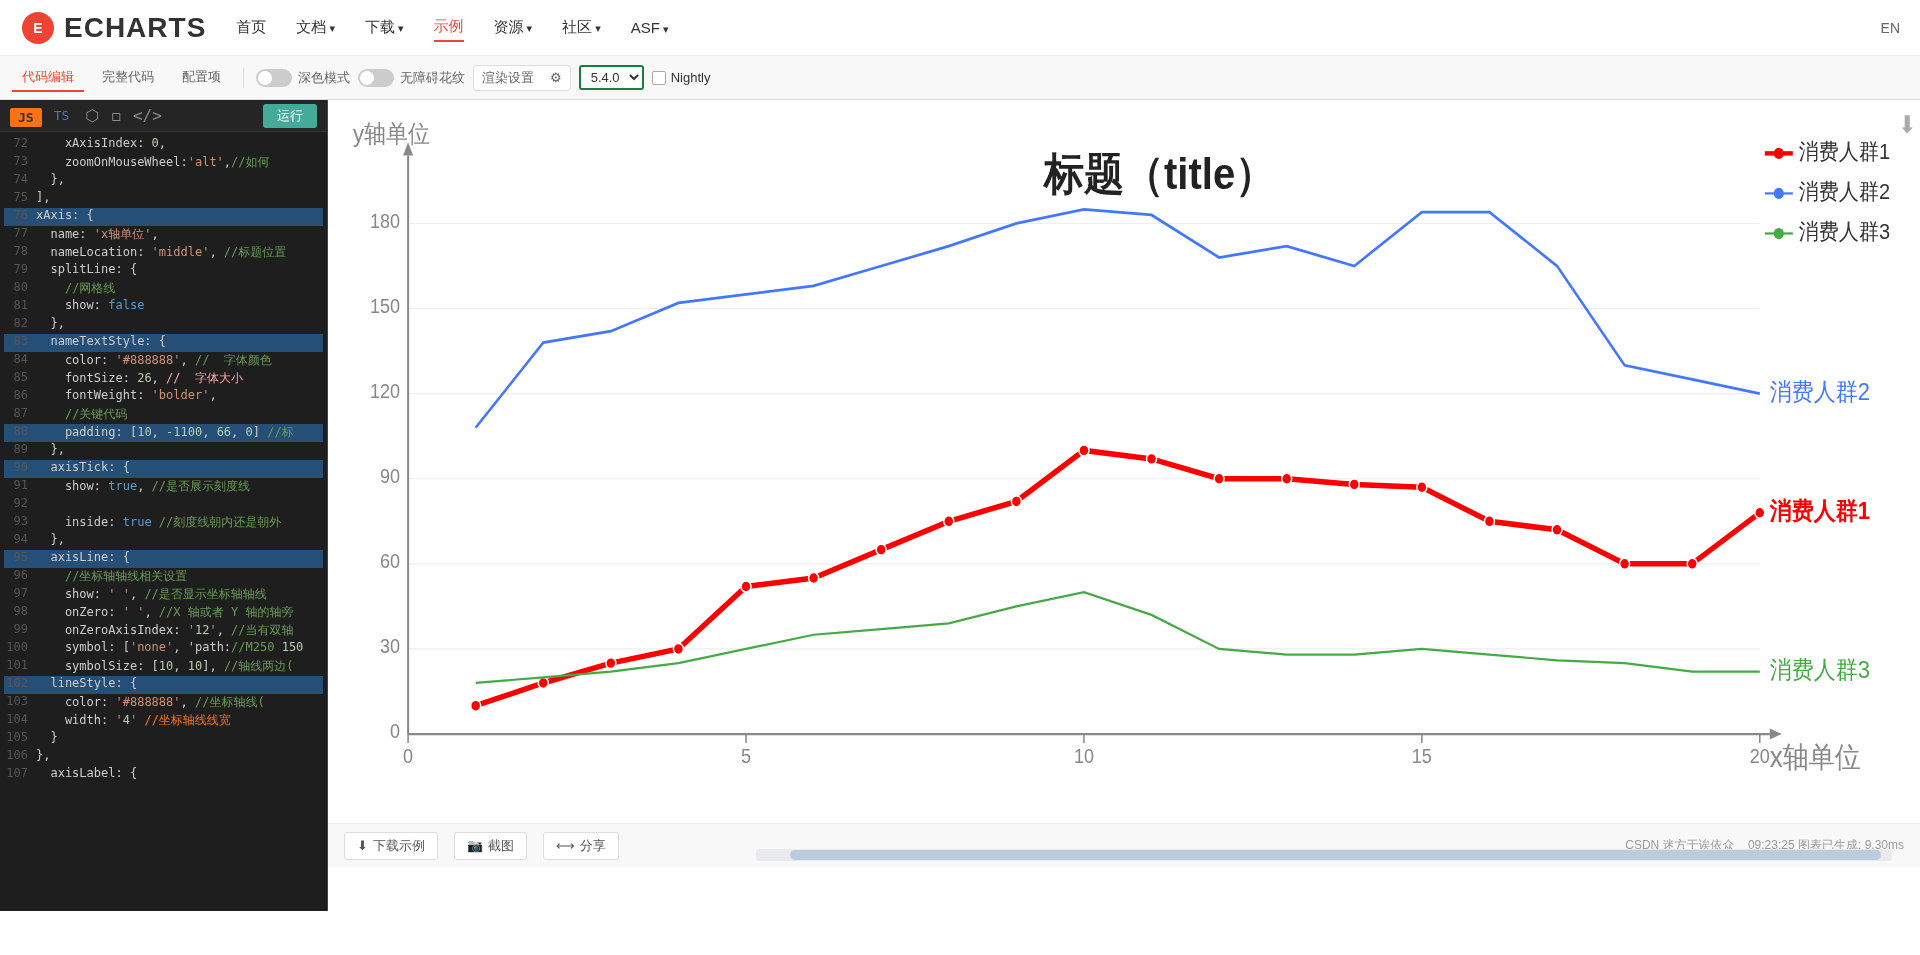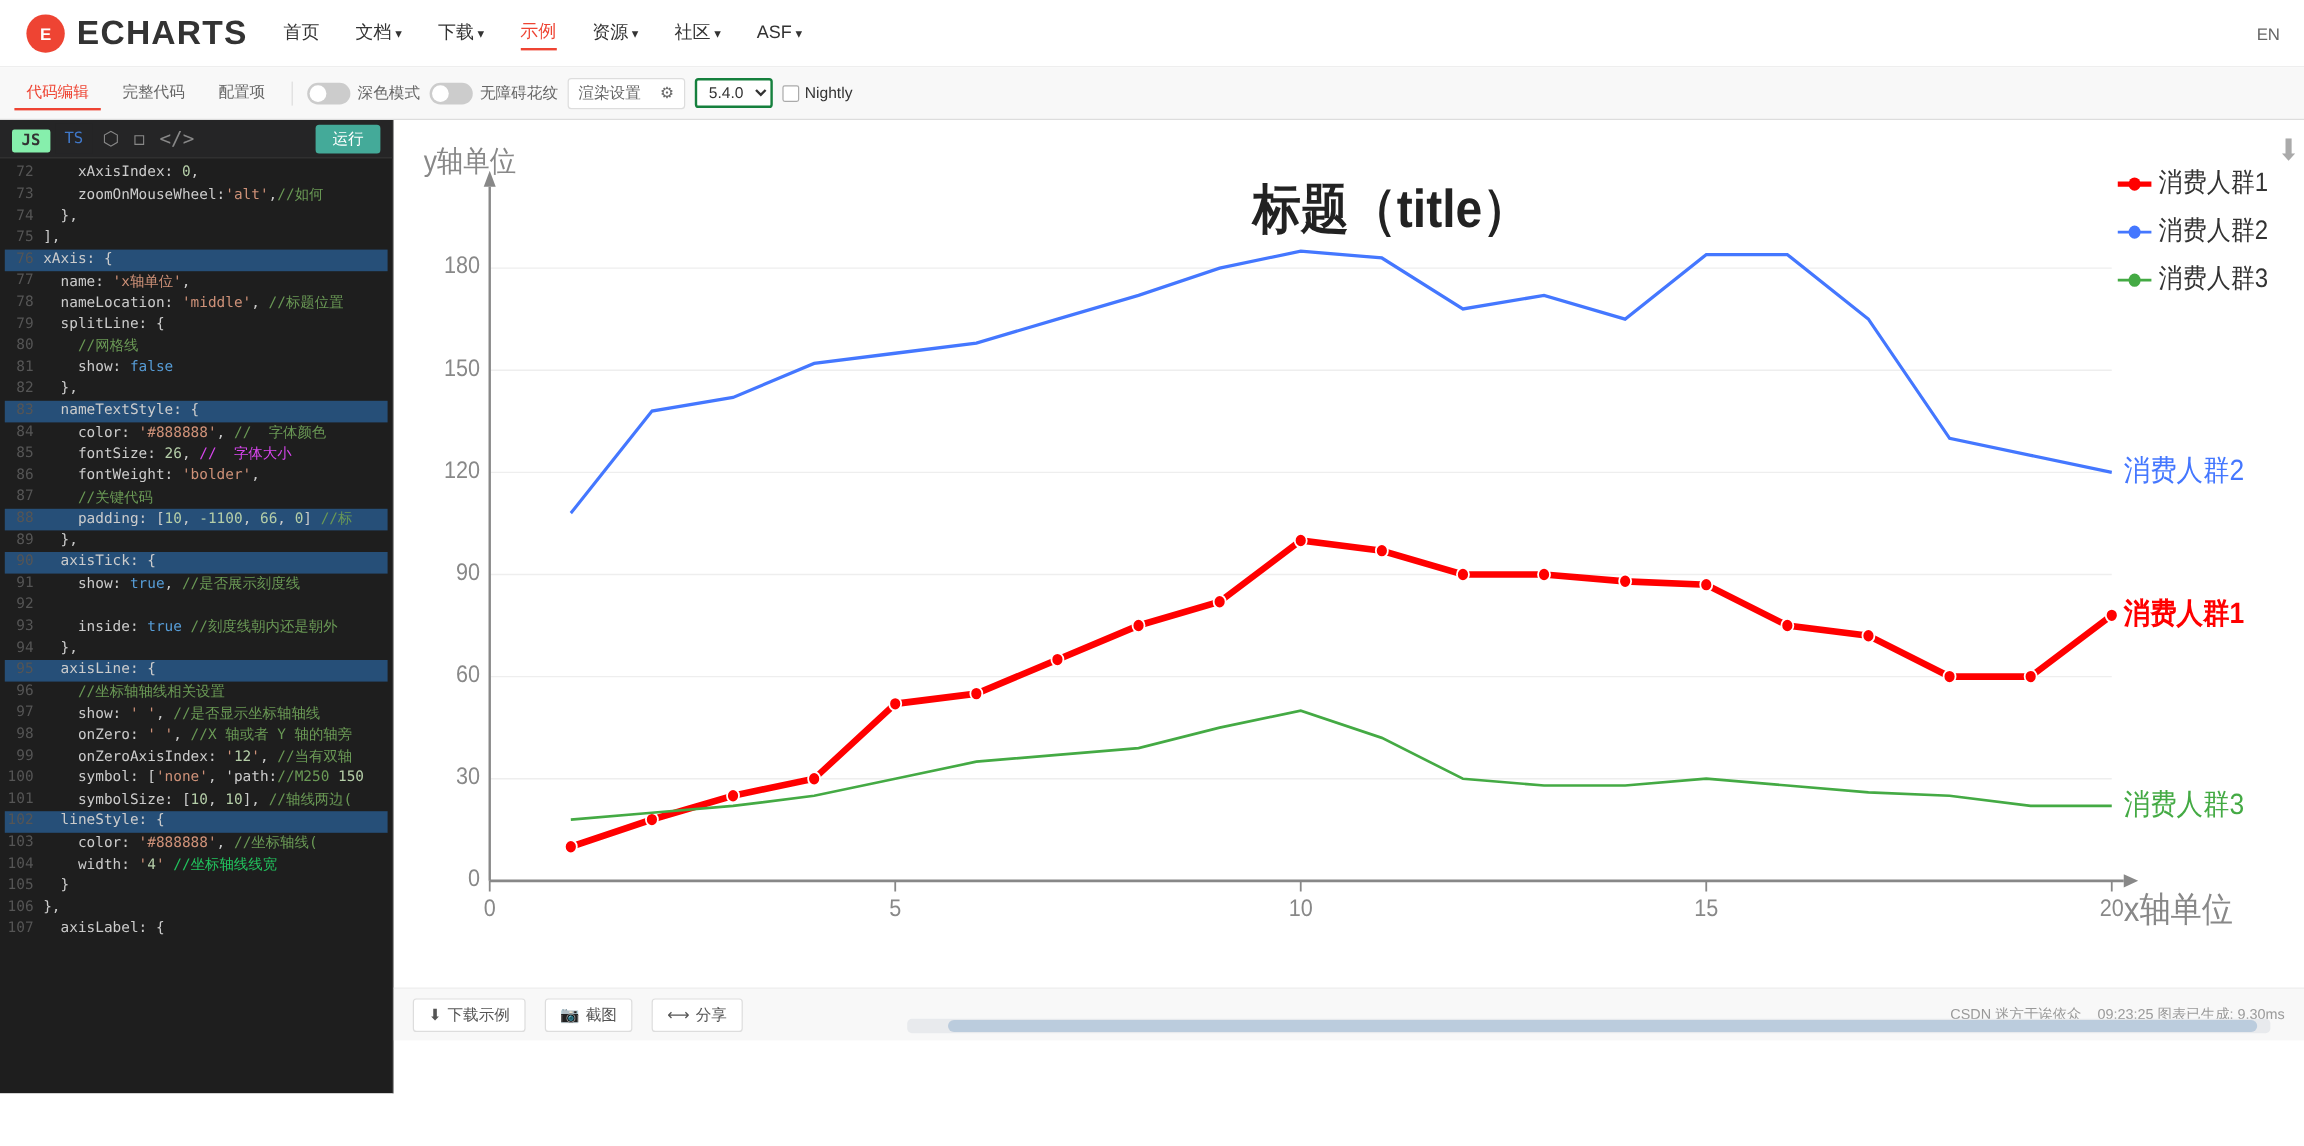--- a/index.html
+++ b/index.html
@@ -41,21 +41,21 @@
     .main { display: flex; height: calc(955px - 56px - 44px - 44px); }
 
     
     .code-panel {
       width: 328px; flex-shrink: 0; background: #1e1e1e; color: #ccc;
       font-family: 'Consolas', monospace; font-size: 12px;
       overflow: hidden; position: relative;
       border-right: 1px solid #444;
     }
     .lang-tab { padding: 5px 14px; font-size: 13px; cursor: pointer; color: #888; background: #252526; }
-    .lang-tab.js { color: #fff; background: #86efac; color: #333; font-weight: bold; border-radius: 2px; margin: 4px 4px 0 6px; padding: 2px 8px; }
+    .lang-tab.js { color: #fff; background: #f97316; color: #333; font-weight: bold; border-radius: 2px; margin: 4px 4px 0 6px; padding: 2px 8px; }
     .lang-tab.ts { color: #4078c8; padding: 5px 8px; }
     .icon-tabs { display: flex; gap: 12px; align-items: center; padding: 0 8px; }
     .icon-tab { color: #888; font-size: 16px; cursor: pointer; }
     .run-btn { background: #4a9; color: #fff; border: none; border-radius: 3px; padding: 3px 14px; font-size: 13px; cursor: pointer; margin-left: auto; margin-right: 6px; }
     .code-tabs-row { display: flex; align-items: center; background: #252526; border-bottom: 1px solid #333; height: 32px; padding: 0 4px; }
     .code-content { overflow-y: auto; height: 100%; padding: 4px 4px; }
     .code-line { display: flex; min-height: 18px; }
     .line-num { width: 32px; text-align: right; padding-right: 8px; color: #555; flex-shrink: 0; user-select: none; }
     .line-code { flex: 1; white-space: pre; color: #ccc; }
     .hl { background: #264f78; }
@@ -187,21 +187,21 @@
         <div class="code-line hl">
           <span class="line-num">83</span>
           <span class="line-code">  nameTextStyle: {</span>
         </div>
         <div class="code-line">
           <span class="line-num">84</span>
           <span class="line-code">    color: <span style="color:#ce9178">'#888888'</span>, <span style="color:#6a9955">//  字体颜色</span></span>
         </div>
         <div class="code-line">
           <span class="line-num">85</span>
-          <span class="line-code">    fontSize: <span style="color:#b5cea8">26</span>, <span style="color:#d946ef">//  字体大小</span></span>
+          <span class="line-code">    fontSize: <span style="color:#b5cea8">26</span>, <span style="color:#fca5a5">//  字体大小</span></span>
         </div>
         <div class="code-line">
           <span class="line-num">86</span>
           <span class="line-code">    fontWeight: <span style="color:#ce9178">'bolder'</span>,</span>
         </div>
         <div class="code-line">
           <span class="line-num">87</span>
           <span class="line-code">    <span style="color:#6a9955">//关键代码</span></span>
         </div>
         <div class="code-line hl">
@@ -263,21 +263,21 @@
         <div class="code-line hl">
           <span class="line-num">102</span>
           <span class="line-code">  lineStyle: {</span>
         </div>
         <div class="code-line">
           <span class="line-num">103</span>
           <span class="line-code">    color: <span style="color:#ce9178">'#888888'</span>, <span style="color:#6a9955">//坐标轴线(</span></span>
         </div>
         <div class="code-line">
           <span class="line-num">104</span>
-          <span class="line-code">    width: <span style="color:#ce9178">'<span style="color:#b5cea8">4</span>'</span> <span style="color:#22c55e">//坐标轴线线宽</span></span>
+          <span class="line-code">    width: <span style="color:#ce9178">'<span style="color:#b5cea8">4</span>'</span> <span style="color:#f97316">//坐标轴线线宽</span></span>
         </div>
         <div class="code-line">
           <span class="line-num">105</span>
           <span class="line-code">  }</span>
         </div>
         <div class="code-line">
           <span class="line-num">106</span>
           <span class="line-code">},</span>
         </div>
         <div class="code-line">

